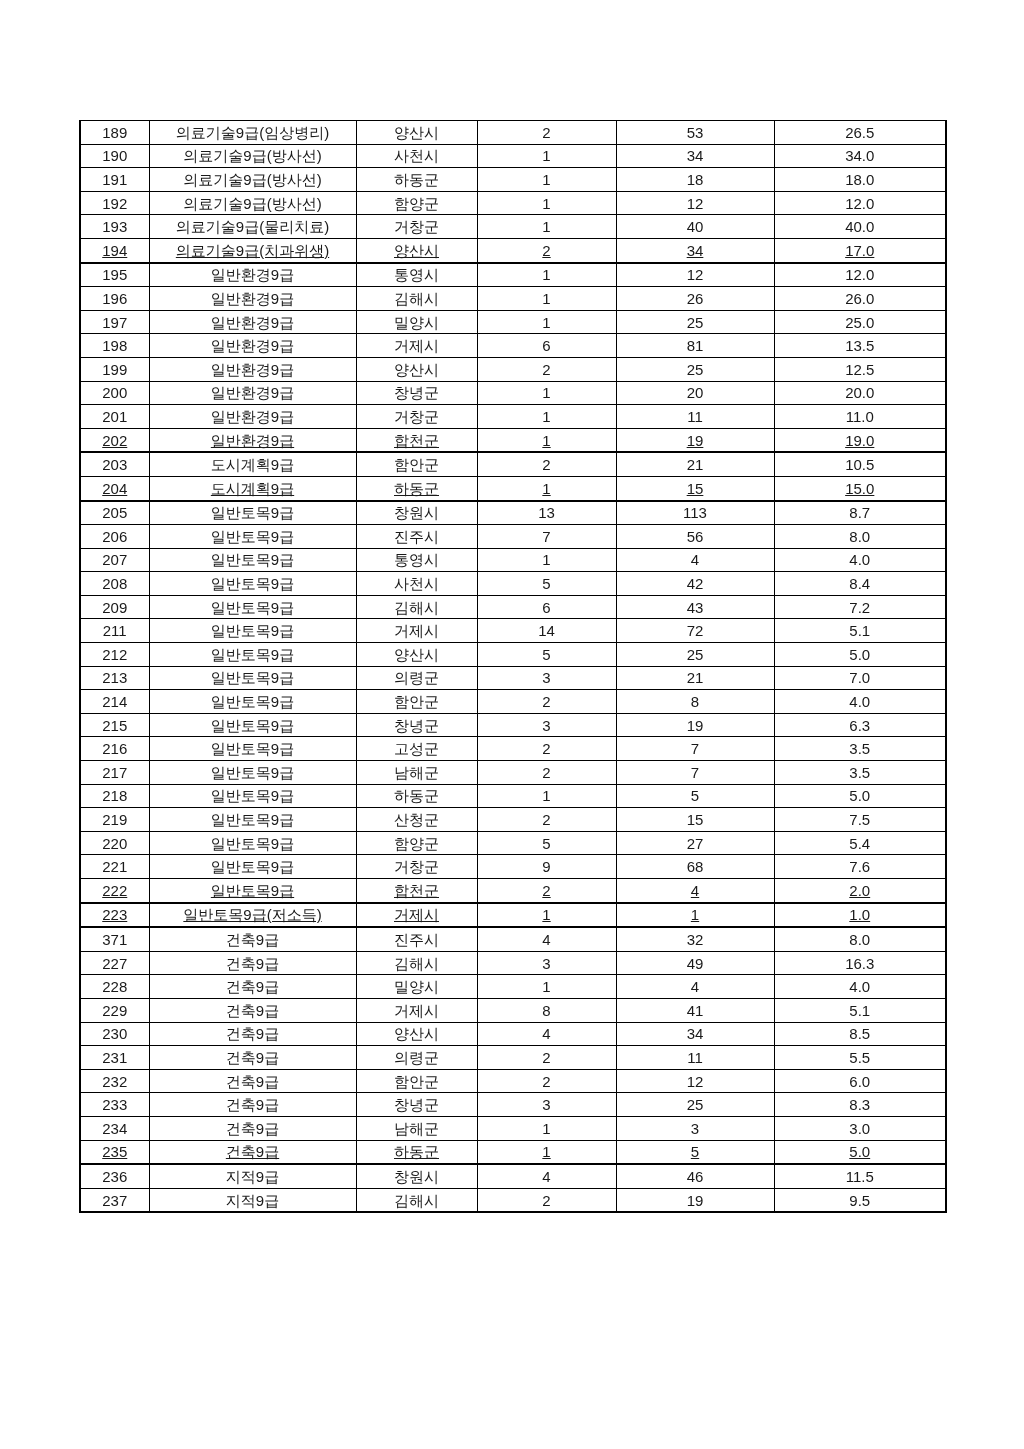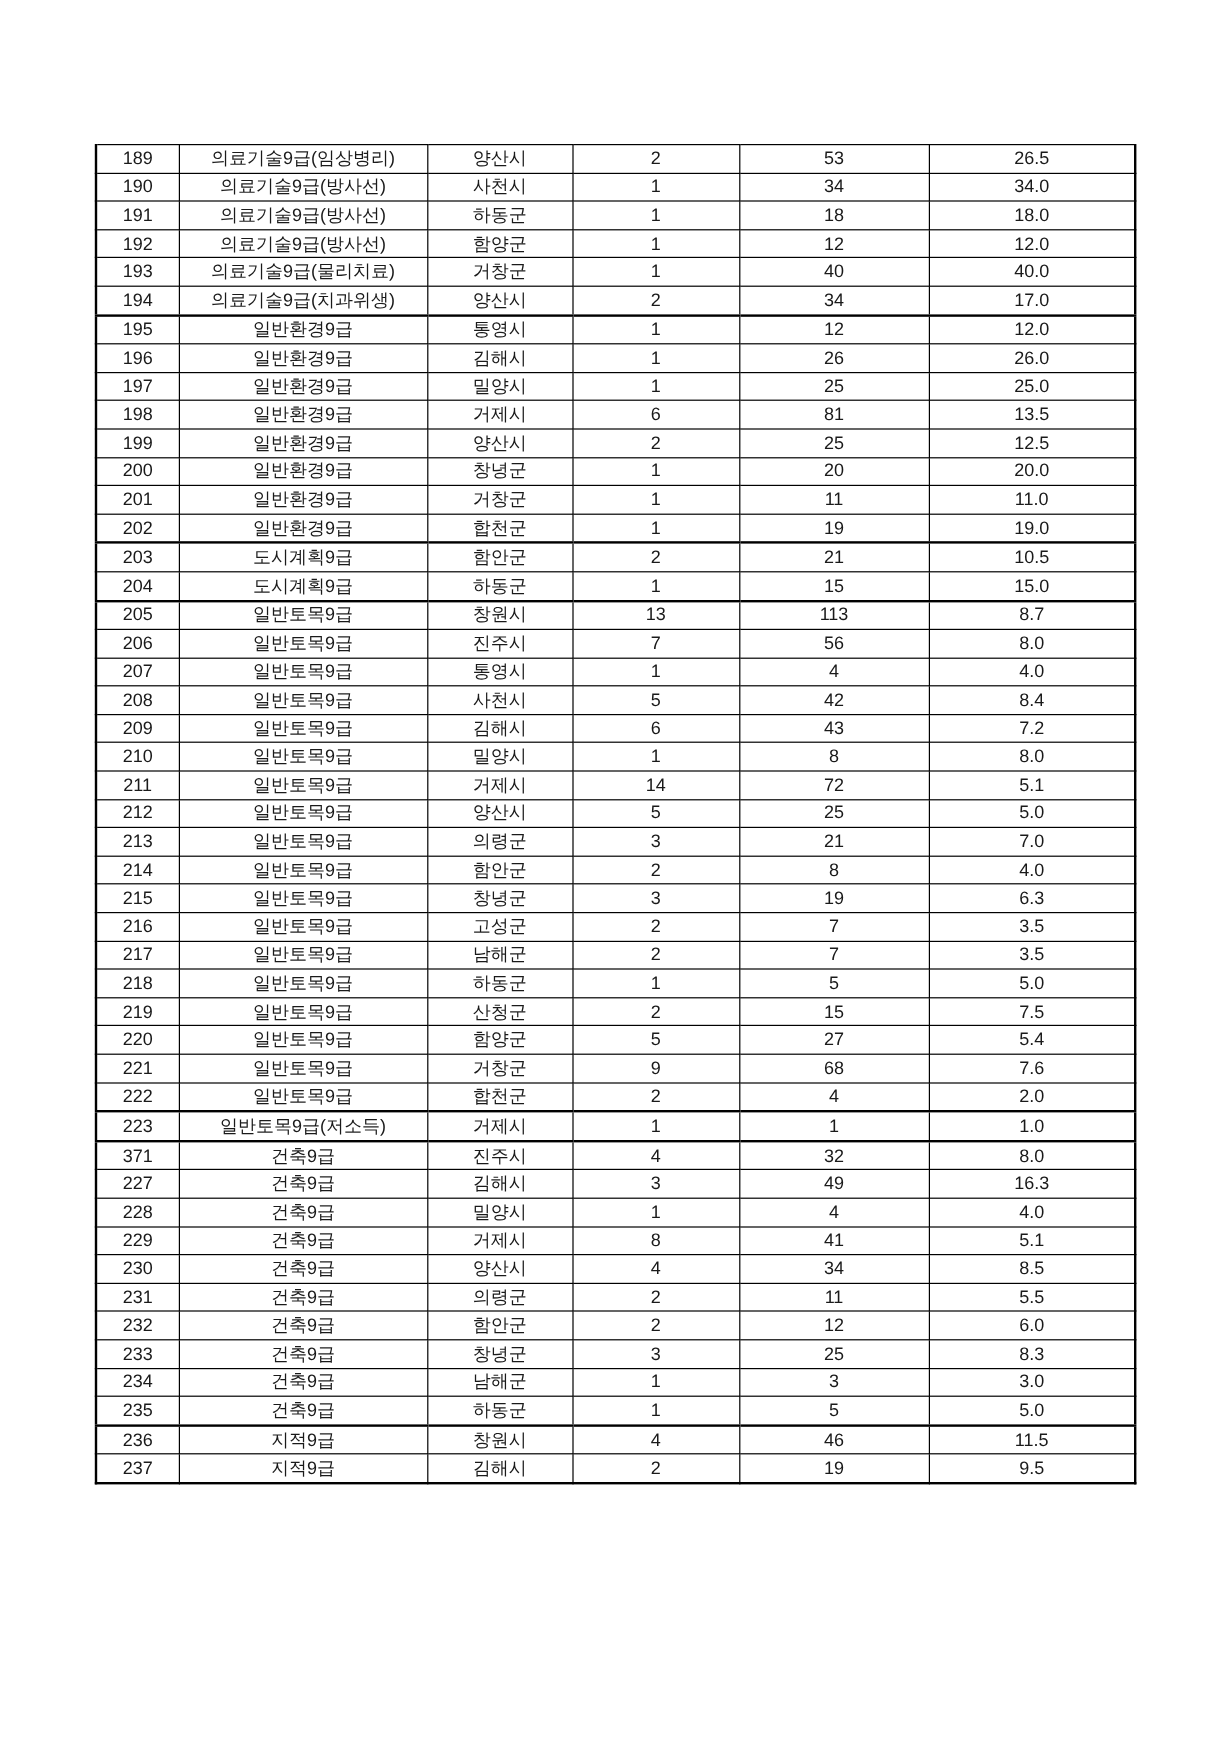--- a/index.html
+++ b/index.html
@@ -32,20 +32,21 @@
     padding: 0;
     font-size: 15px;
     line-height: 1;
     white-space: nowrap;
     overflow: hidden;
     color: #1a1a1a;
     vertical-align: middle;
   }
   table.rate-table tr.section-end td {
     border-bottom-width: 2.5px;
+    text-decoration: underline;
   }
   td.align-center { text-align: center; }
   td.align-left   { text-align: center; padding-left: 6px; }
   col.col-no         { width: 69px; }
   col.col-title      { width: 207px; }
   col.col-region     { width: 121px; }
   col.col-selected   { width: 139px; }
   col.col-applicants { width: 158px; }
   col.col-ratio      { width: 172px; }
 </style>
@@ -225,28 +226,20 @@
         </tr>
         <tr>
           <td class="col-no align-center">209</td>
           <td class="col-title align-left">일반토목9급</td>
           <td class="col-region align-center">김해시</td>
           <td class="col-selected align-center">6</td>
           <td class="col-applicants align-center">43</td>
           <td class="col-ratio align-center">7.2</td>
         </tr>
         <tr>
-          <td class="col-no align-center">210</td>
-          <td class="col-title align-left">일반토목9급</td>
-          <td class="col-region align-center">밀양시</td>
-          <td class="col-selected align-center">1</td>
-          <td class="col-applicants align-center">8</td>
-          <td class="col-ratio align-center">8.0</td>
-        </tr>
-        <tr>
           <td class="col-no align-center">211</td>
           <td class="col-title align-left">일반토목9급</td>
           <td class="col-region align-center">거제시</td>
           <td class="col-selected align-center">14</td>
           <td class="col-applicants align-center">72</td>
           <td class="col-ratio align-center">5.1</td>
         </tr>
         <tr>
           <td class="col-no align-center">212</td>
           <td class="col-title align-left">일반토목9급</td>

